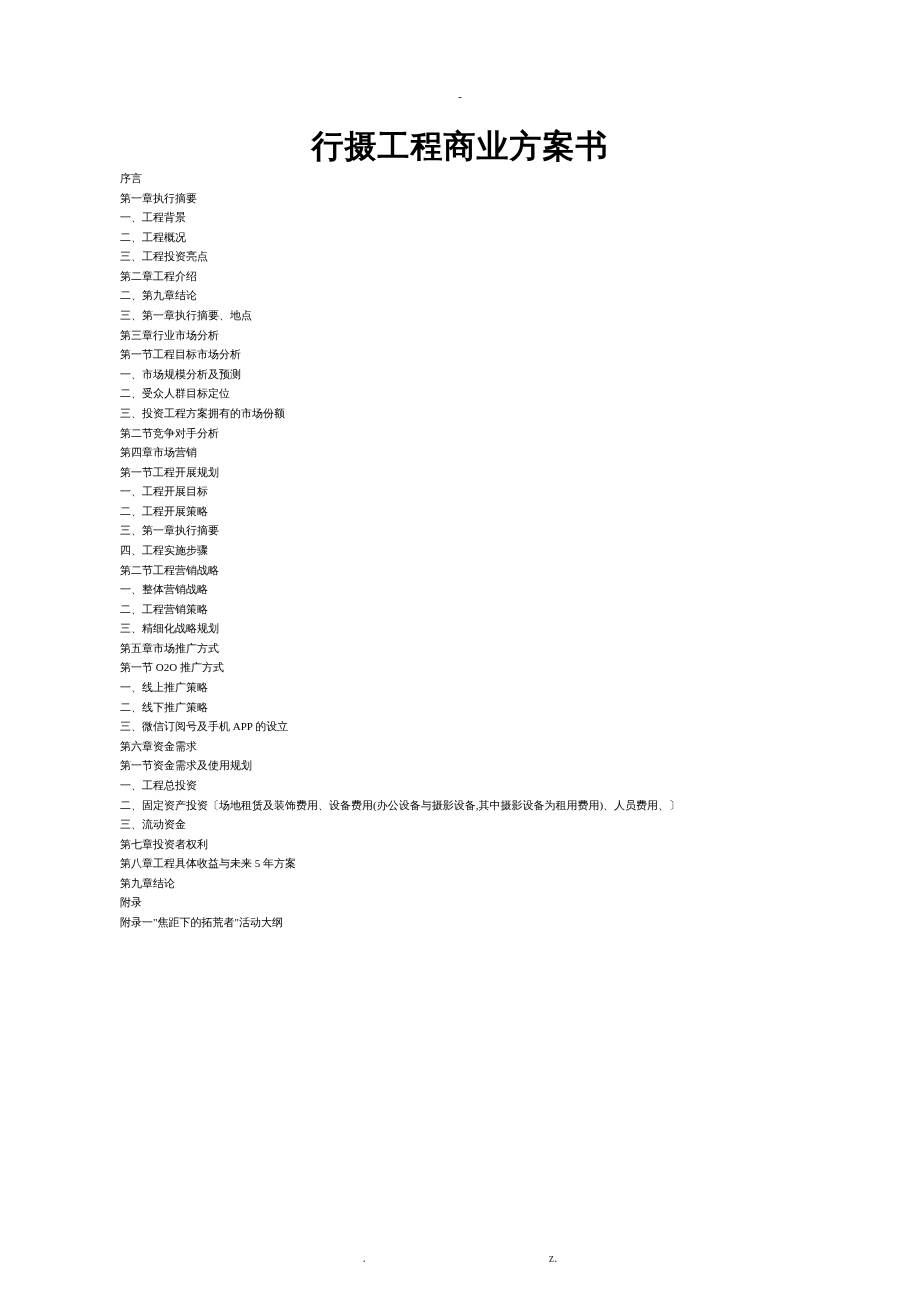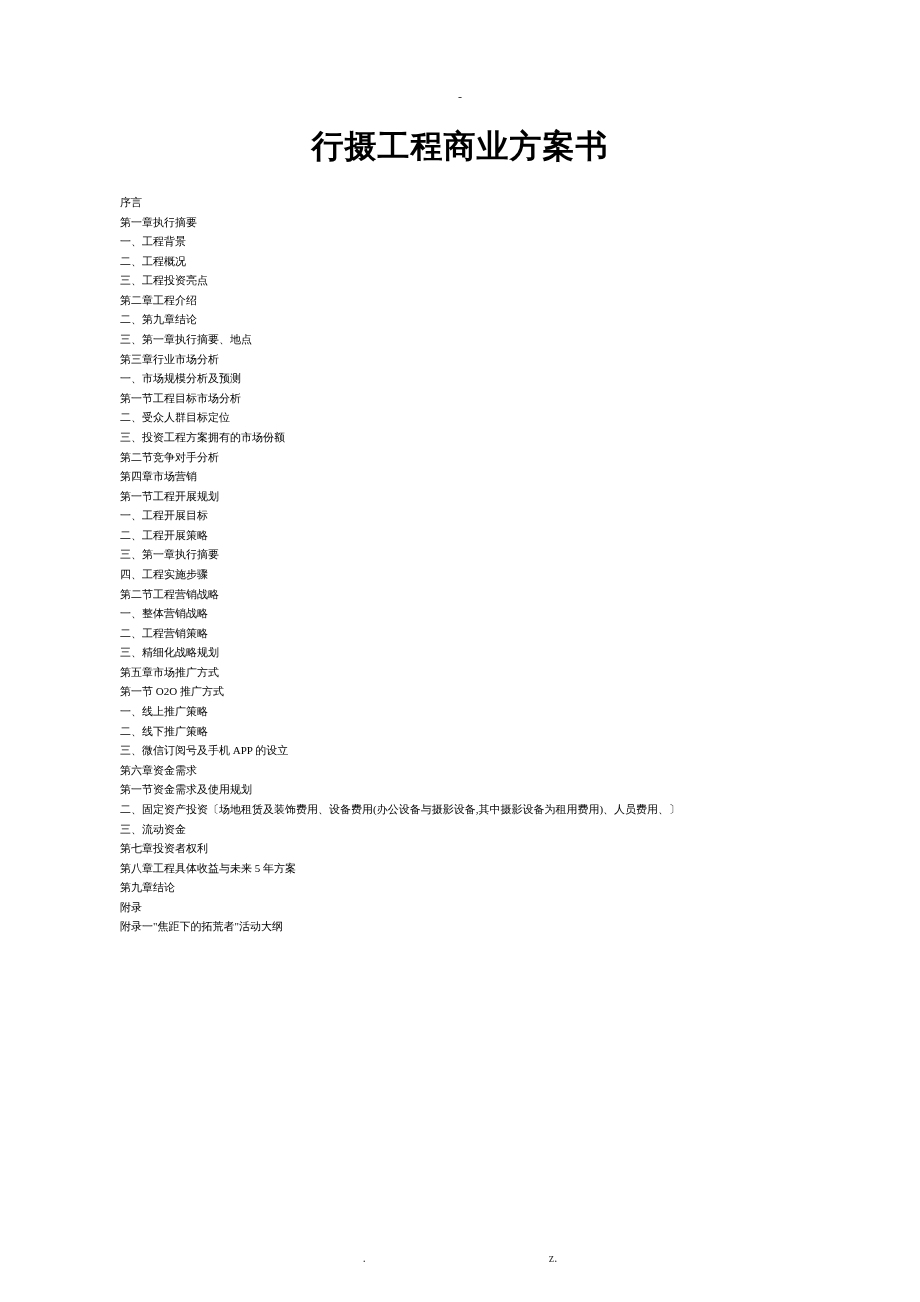--- a/index.html
+++ b/index.html
@@ -22,21 +22,20 @@
       text-align: center;
       font-size: 12px;
       margin-bottom: 20px;
       color: #333;
     }
     .title {
       text-align: center;
       font-size: 32px;
       font-weight: bold;
       font-family: "SimHei", "黑体", sans-serif;
-      margin-bottom: 24px;
       letter-spacing: 1px;
     }
     .toc {
       font-size: 11px;
       line-height: 1.78;
     }
     .toc-item {
       display: block;
     }
     .footer {
@@ -62,42 +61,43 @@
   <div class="toc" id="toc-container">
       <span class="toc-item">序言</span>
       <span class="toc-item">第一章执行摘要</span>
       <span class="toc-item">一、工程背景</span>
       <span class="toc-item">二、工程概况</span>
       <span class="toc-item">三、工程投资亮点</span>
       <span class="toc-item">第二章工程介绍</span>
       <span class="toc-item">二、第九章结论</span>
       <span class="toc-item">三、第一章执行摘要、地点</span>
       <span class="toc-item">第三章行业市场分析</span>
+      <span class="toc-item">第一节工程目标市场分析</span>
       <span class="toc-item">一、市场规模分析及预测</span>
-      <span class="toc-item">第一节工程目标市场分析</span>
       <span class="toc-item">二、受众人群目标定位</span>
       <span class="toc-item">三、投资工程方案拥有的市场份额</span>
       <span class="toc-item">第二节竞争对手分析</span>
       <span class="toc-item">第四章市场营销</span>
       <span class="toc-item">第一节工程开展规划</span>
       <span class="toc-item">一、工程开展目标</span>
       <span class="toc-item">二、工程开展策略</span>
       <span class="toc-item">三、第一章执行摘要</span>
       <span class="toc-item">四、工程实施步骤</span>
       <span class="toc-item">第二节工程营销战略</span>
       <span class="toc-item">一、整体营销战略</span>
       <span class="toc-item">二、工程营销策略</span>
       <span class="toc-item">三、精细化战略规划</span>
       <span class="toc-item">第五章市场推广方式</span>
       <span class="toc-item">第一节 O2O 推广方式</span>
       <span class="toc-item">一、线上推广策略</span>
       <span class="toc-item">二、线下推广策略</span>
       <span class="toc-item">三、微信订阅号及手机 APP 的设立</span>
       <span class="toc-item">第六章资金需求</span>
       <span class="toc-item">第一节资金需求及使用规划</span>
+      <span class="toc-item">一、工程总投资</span>
       <span class="toc-item">二、固定资产投资〔场地租赁及装饰费用、设备费用(办公设备与摄影设备,其中摄影设备为租用费用)、人员费用、〕</span>
       <span class="toc-item">三、流动资金</span>
       <span class="toc-item">第七章投资者权利</span>
       <span class="toc-item">第八章工程具体收益与未来 5 年方案</span>
       <span class="toc-item">第九章结论</span>
       <span class="toc-item">附录</span>
       <span class="toc-item">附录一"焦距下的拓荒者"活动大纲</span>
     </div>
 </div>
 

